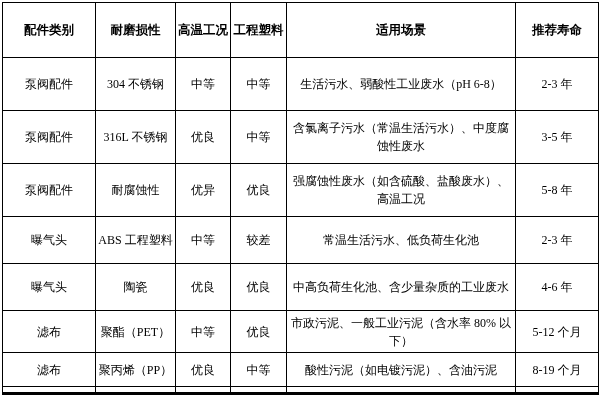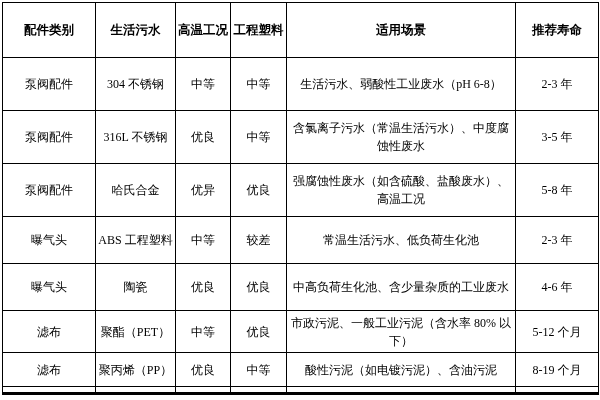--- a/index.html
+++ b/index.html
@@ -68,21 +68,21 @@
       <col class="c-category">
       <col class="c-material">
       <col class="c-corrosion">
       <col class="c-abrasion">
       <col class="c-scenario">
       <col class="c-lifespan">
     </colgroup>
     <thead>
       <tr>
         <th>配件类别</th>
-        <th>生活污水</th>
+        <th>耐磨损性</th>
         <th>高温工况</th>
         <th>工程塑料</th>
         <th>适用场景</th>
         <th>推荐寿命</th>
       </tr>
     </thead>
     <tbody>
         <tr>
           <td>泵阀配件</td>
           <td>304 不锈钢</td>
@@ -94,21 +94,21 @@
         <tr>
           <td>泵阀配件</td>
           <td>316L 不锈钢</td>
           <td>优良</td>
           <td>中等</td>
           <td>含氯离子污水（常温生活污水）、中度腐蚀性废水</td>
           <td>3-5 年</td>
         </tr>
         <tr>
           <td>泵阀配件</td>
-          <td>哈氏合金</td>
+          <td>耐腐蚀性</td>
           <td>优异</td>
           <td>优良</td>
           <td>强腐蚀性废水（如含硫酸、盐酸废水）、高温工况</td>
           <td>5-8 年</td>
         </tr>
         <tr>
           <td>曝气头</td>
           <td>ABS 工程塑料</td>
           <td>中等</td>
           <td>较差</td>

